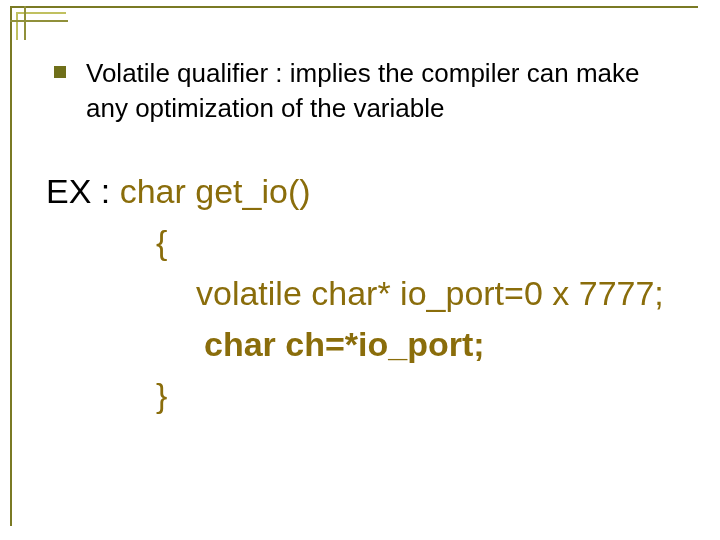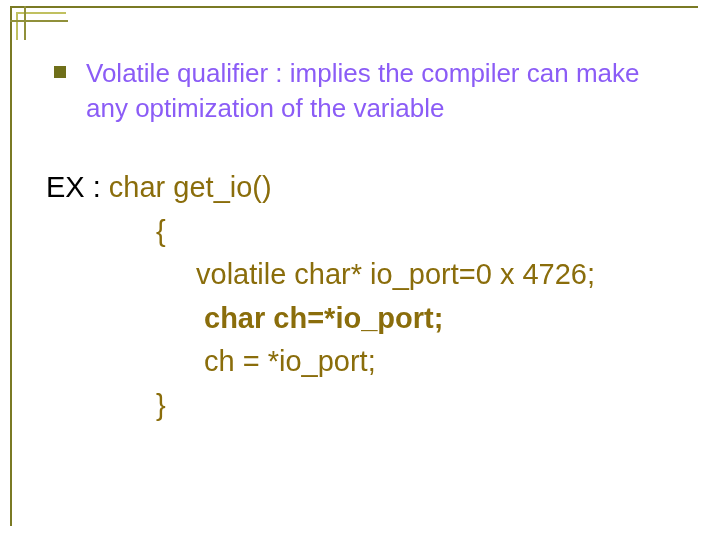--- a/index.html
+++ b/index.html
@@ -72,25 +72,25 @@
     width: 12px;
     height: 12px;
     background: #6f6f1a;
     margin-top: 10px;
     margin-right: 20px;
     flex: none;
   }
   .bullet-text {
     font-size: 26px;
     line-height: 1.35;
-    color: #8b5cf6;
+    color: #000000;
   }
   .ex-block {
     margin-left: -8px;
-    font-size: 29px;
+    font-size: 34px;
     line-height: 1.5;
     color: #000;
   }
   .ex-line1 { }
   .ex-line2 { padding-left: 110px; }
   .ex-line3 { padding-left: 150px; }
   .ex-line4 { padding-left: 158px; font-weight: bold; }
   .ex-line5 { padding-left: 158px; }
   .ex-line6 { padding-left: 110px; }
   .olive { color: #8a6d0b; }
@@ -110,20 +110,19 @@
     <div class="bullet-row">
       <div class="bullet"></div>
       <div class="bullet-text">Volatile qualifier : implies the compiler can make any optimization of the variable</div>
     </div>
 
     <div class="ex-block">
       <div class="ex-line1">
         <span>EX : </span><span class="olive">char get_io()</span>
       </div>
       <div class="ex-line2 olive">{</div>
-      <div class="ex-line3 olive">volatile char* io_port=0 x 4726;</div>
+      <div class="ex-line3 olive">volatile char* io_port=0 x 7777;</div>
       <div class="ex-line4 olive">char ch=*io_port;</div>
-      <div class="ex-line5 olive">ch = *io_port;</div>
       <div class="ex-line6 olive">}</div>
     </div>
 
   </div>
 </div>
 
 </body></html>

